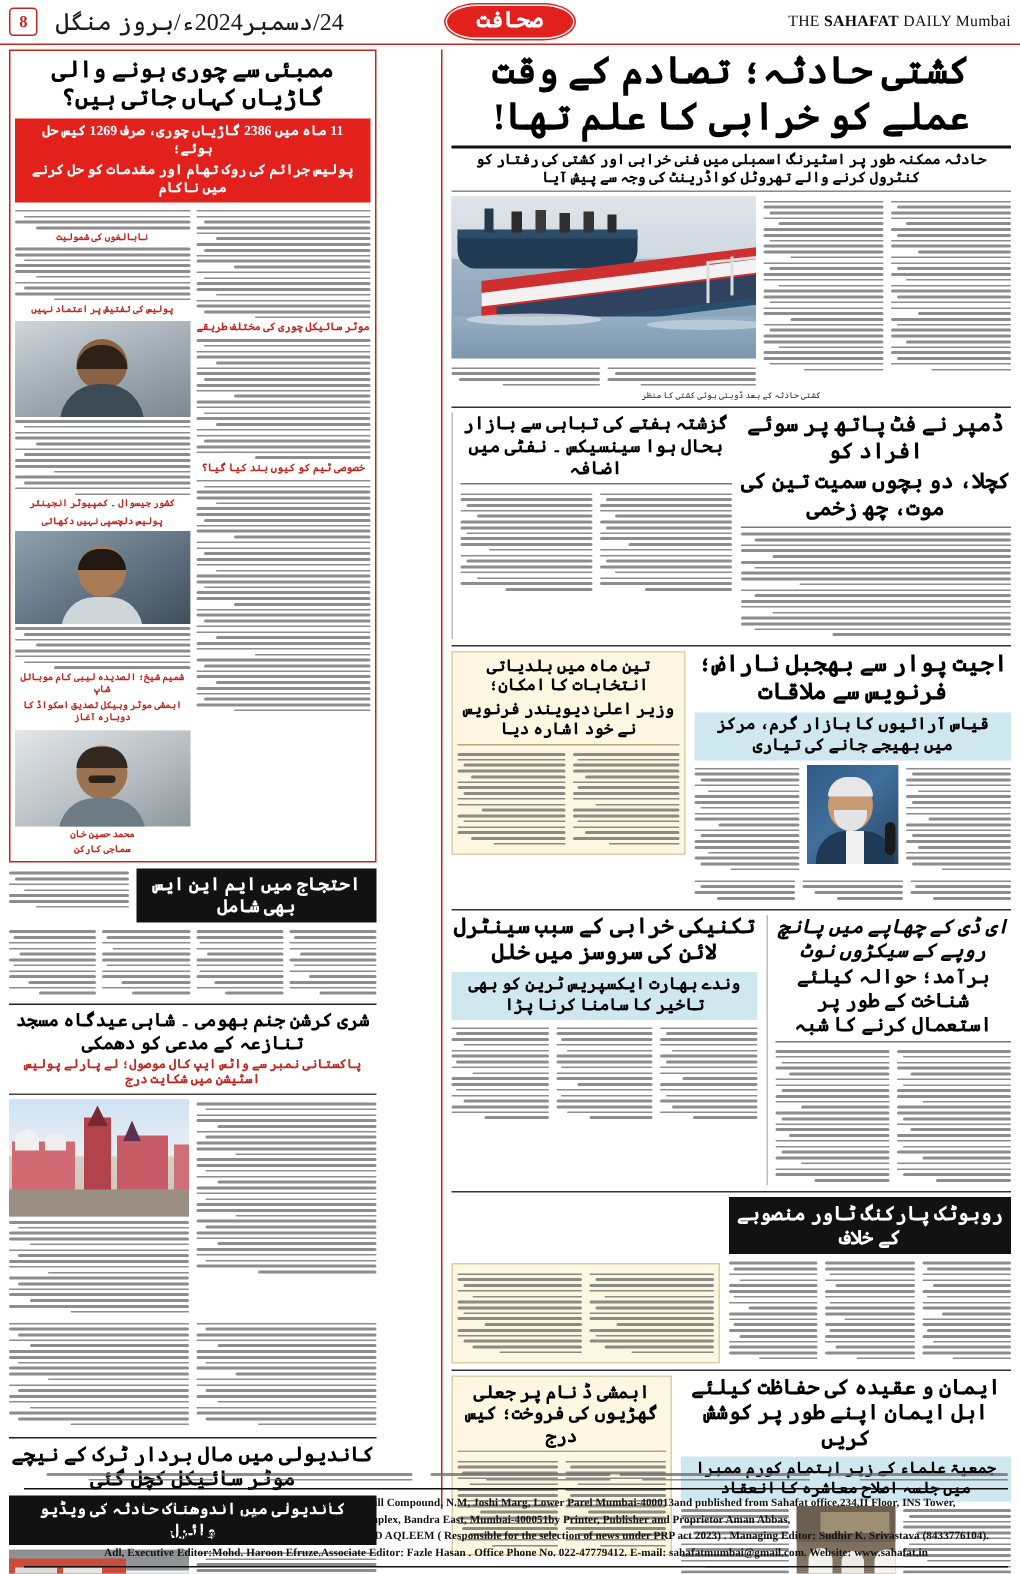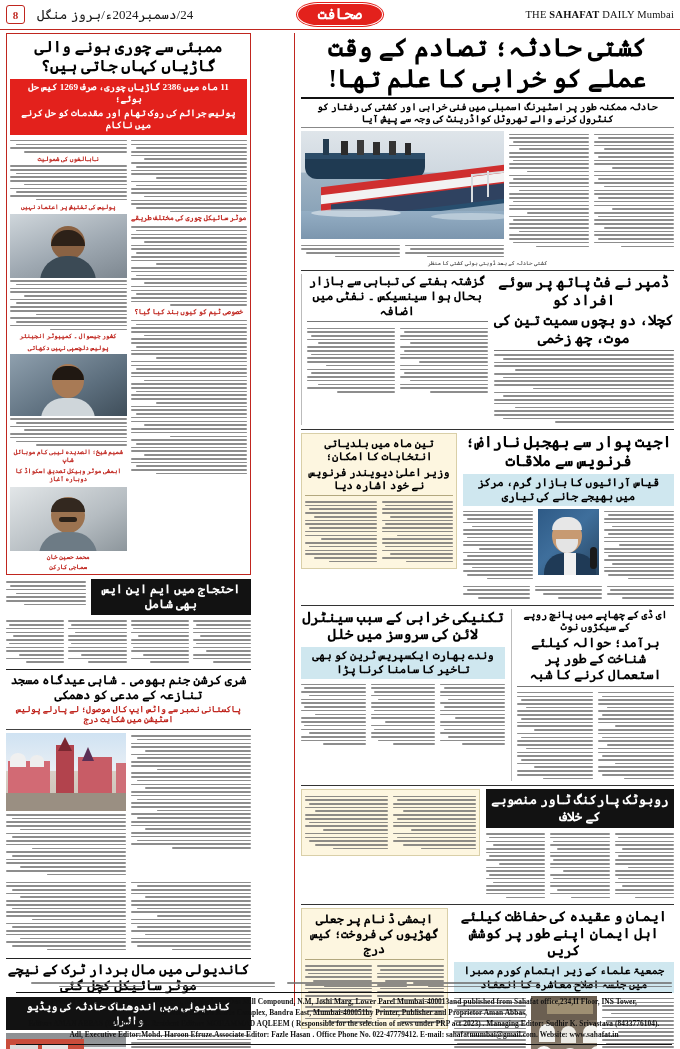--- a/index.html
+++ b/index.html
@@ -2,21 +2,21 @@
 <html lang="ur"><head>
 <meta charset="utf-8">
 <style>
   html,body{margin:0;padding:0;background:#ffffff;}
   body{width:680px;height:1049px;overflow:hidden;font-family:"Liberation Serif",serif;}
   .page{position:relative;width:680px;height:1049px;background:#fff;box-sizing:border-box;}
 
   
   .masthead{position:relative;height:30px;display:flex;align-items:center;border-bottom:1.6px solid #c0261f;padding:0 6px;box-sizing:border-box;}
   .pageno{width:17px;height:17px;border:1.4px solid #c0261f;border-radius:3px;color:#c0261f;font-weight:bold;font-size:11px;display:flex;align-items:center;justify-content:center;flex:0 0 auto;}
-  .mhdate{margin-left:12px;font-size:13px;color:#1a1a1a;direction:rtl;font-family:"Liberation Serif",serif;letter-spacing:.2px;}
+  .mhdate{margin-left:12px;font-size:16px;color:#1a1a1a;direction:rtl;font-family:"Liberation Serif",serif;letter-spacing:.2px;}
   .mhlogo{position:absolute;left:50%;transform:translateX(-50%);}
   .logo-pill{background:#e3211c;border-radius:40px/22px;padding:2px 20px;color:#fff;font-size:15px;font-weight:bold;direction:rtl;line-height:1.15;border:1.5px solid #fff;box-shadow:0 0 0 1px #e3211c;}
   .mhright{margin-left:auto;font-size:10.5px;color:#111;letter-spacing:.2px;}
   .mhright b{font-weight:bold;}
   .hl{direction:rtl;text-align:center;font-weight:bold;color:#000;line-height:1.22;}
   .sub-red{direction:rtl;text-align:center;color:#c0261f;font-weight:bold;line-height:1.25;}
   .redbox{background:#e3211c;color:#fff;font-weight:bold;direction:rtl;text-align:center;line-height:1.3;padding:3px 4px;}
   .blackbar{background:#121212;color:#fff;font-weight:bold;direction:rtl;text-align:center;line-height:1.25;padding:3px 5px;}
   .cyanbar{background:#cfe7ef;color:#000;font-weight:bold;direction:rtl;text-align:center;line-height:1.25;padding:2px 4px;}
   .creambox{background:#fdf6e0;border:.7px solid #d9cfa8;}
@@ -812,21 +812,21 @@
               </div>
             </div>
           </div>
         </div>
       </div>
 
       <div style="border-top:1.2px solid #333;margin:4px 0 3px;"></div>
 
       <div style="display:flex;direction:rtl;gap:6px;">
         <div style="flex:1;min-width:0;border-left:.7px solid #bbb;padding-left:5px;">
-          <div class="hl" style="font-size:10px;">ای ڈی کے چھاپے میں پانچ روپے کے سیکڑوں نوٹ</div>
+          <div class="hl" style="font-size:13px;font-style:italic;">ای ڈی کے چھاپے میں پانچ روپے کے سیکڑوں نوٹ</div>
           <div class="hl" style="font-size:13px;margin-top:2px;">برآمد؛ حوالہ کیلئے شناخت کے طور پر استعمال کرنے کا شبہ</div>
           <div style="border-bottom:.8px solid #777;margin:3px 0;"></div>
           <div class="cols2" style="gap:5px;">
             <div class="body-col">
               <div class="tline s1"></div>
                 <div class="tline s2"></div>
                 <div class="tline s1"></div>
                 <div class="tline s1"></div>
               <div class="tline s3"></div>
                 <div class="tline s1"></div>
@@ -938,21 +938,21 @@
                 <div class="tline s1"></div>
                 <div class="tline s1"></div>
               <div class="tline s5"></div>
             </div>
           </div>
         </div>
       </div>
 
       <div style="border-top:1.2px solid #333;margin:4px 0 3px;"></div>
 
-      <div style="display:flex;direction:rtl;gap:6px;">
+      <div style="display:flex;direction:rtl;gap:6px;align-items:flex-end;">
         <div style="flex:1.05;min-width:0;">
           <div class="blackbar" style="font-size:13px;">روبوٹک پارکنگ ٹاور منصوبے کے خلاف</div>
           <div class="cols3" style="gap:5px;margin-top:3px;">
             <div class="body-col">
               <div class="tline s1"></div>
                 <div class="tline s2"></div>
                 <div class="tline s1"></div>
                 <div class="tline s1"></div>
               <div class="tline s3"></div>
                 <div class="tline s1"></div>

